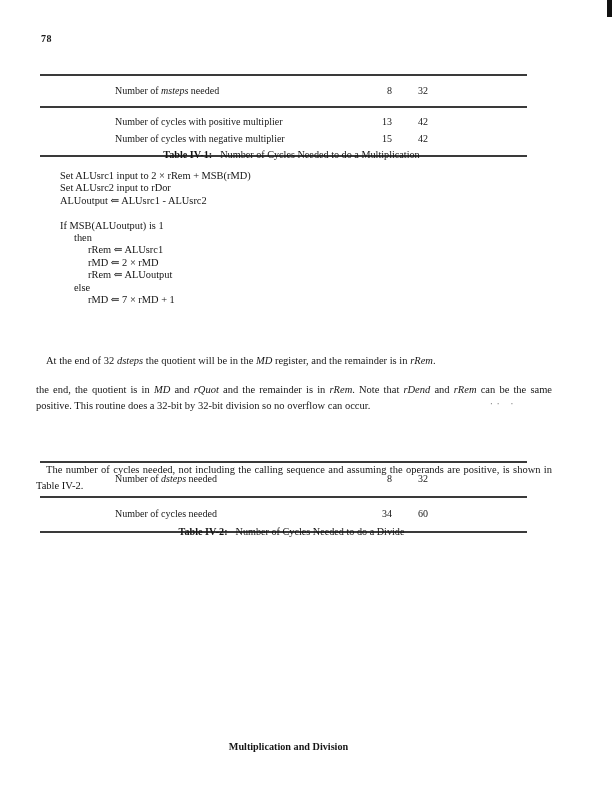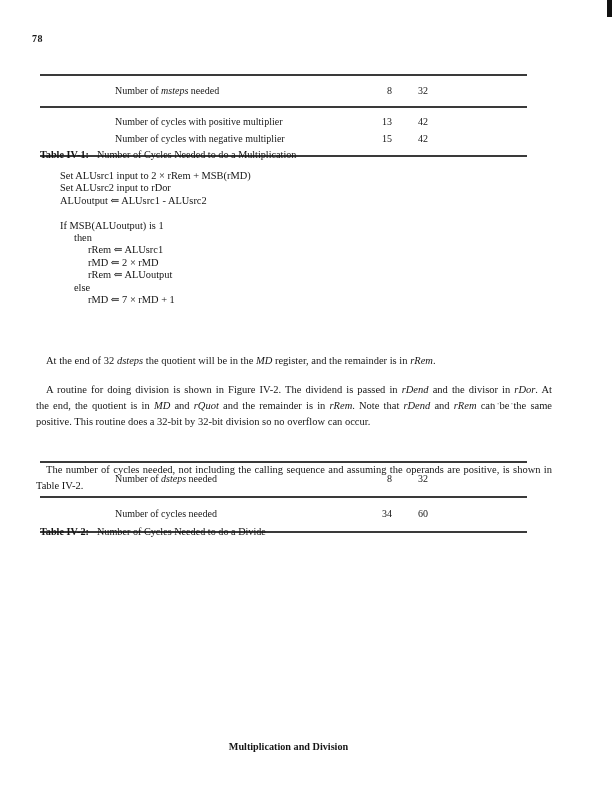--- a/index.html
+++ b/index.html
@@ -6,21 +6,21 @@
   .page {
     position:relative;
     width:612px; height:791px;
     margin:0 auto;
     background:#ffffff;
     font-family:"Liberation Serif","DejaVu Serif",serif;
     color:#161616;
     overflow:hidden;
   }
   .page-number {
-    position:absolute; left:32px; top:33px;
+    position:absolute; left:41px; top:33px;
     font-size:10px; font-weight:bold; letter-spacing:0.5px;
   }
   .corner-mark {
     position:absolute; right:0; top:0;
     width:5px; height:17px; background:#111;
   }
   .dots-artifact {
     position:absolute; left:489px; top:400px;
     font-size:8px; color:#8a8a8a; letter-spacing:2px;
     font-family:"DejaVu Sans Mono",monospace;
@@ -38,22 +38,22 @@
   .trow { position:relative; padding-left:75px; line-height:17px; }
   .tv1 {
     position:absolute; left:312px; top:0; width:40px;
     text-align:right; line-height:17px;
   }
   .tv2 {
     position:absolute; left:378px; top:0;
     line-height:17px;
   }
   .caption {
-    position:absolute; left:40px; width:487px;
-    font-size:10.2px;
+    position:absolute; left:48px; width:487px;
+    text-align:center; font-size:10.2px;
   }
   .caption .cap-label { font-weight:bold; margin-right:8px; }
   
   .code-block {
     position:absolute; left:60px; top:170px;
     font-size:10.4px; line-height:12.4px;
   }
   .code-line { min-height:12.4px; white-space:pre; }
   .ind1 { padding-left:14px; }
   .ind2 { padding-left:28px; }
@@ -129,21 +129,20 @@
     <div class="code-line ind2">rRem ⇐ ALUoutput</div>
     <div class="code-line ind1">else</div>
     <div class="code-line ind2">rMD ⇐ 7 × rMD + 1</div>
   </div>
 
   <div class="para" id="para1">
     <div class="pline first"><span>At the end of 32 </span><i>dsteps</i><span> the quotient will be in the </span><i>MD</i><span> register, and the remainder is in </span><i>rRem</i><span>.</span></div>
   </div>
 
   <div class="para" id="para2">
-    <div class="pline just first"><span>A routine for doing division is shown in Figure IV-2. The dividend is passed in </span><i>rDend</i><span> and the divisor in </span><i>rDor</i><span>. At</span></div>
     <div class="pline just"><span>the end, the quotient is in </span><i>MD</i><span> and </span><i>rQuot</i><span> and the remainder is in </span><i>rRem</i><span>. Note that </span><i>rDend</i><span> and </span><i>rRem</i><span> can be the same</span></div>
     <div class="pline"><span>positive. This routine does a 32-bit by 32-bit division so no overflow can occur.</span></div>
   </div>
 
   <div class="para" id="para3">
     <div class="pline just first"><span>The number of cycles needed, not including the calling sequence and assuming the operands are positive, is shown in</span></div>
     <div class="pline"><span>Table IV-2.</span></div>
   </div>
 
   <div class="dtable" id="table2">

